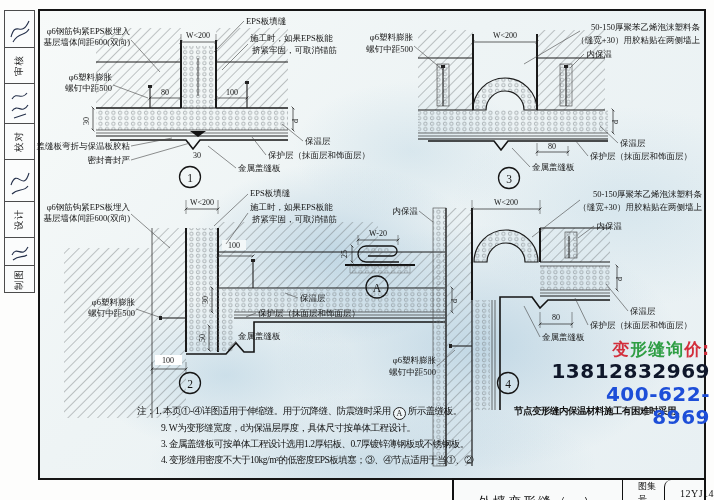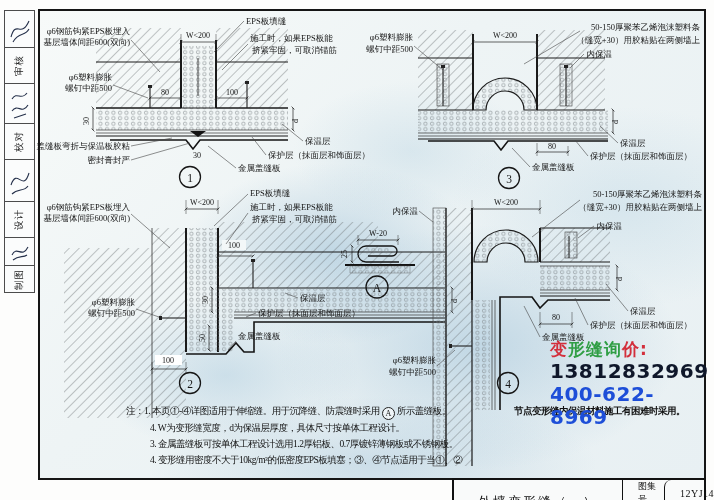--- a/index.html
+++ b/index.html
@@ -34,21 +34,21 @@
     margin:0 2px;background:rgba(255,255,255,.6);}
   .titleblock{position:absolute;left:452px;top:446px;width:254px;height:48px;
     box-sizing:border-box;border:2px solid #111;background:rgba(248,250,250,.9);
     display:grid;grid-template-columns:168px 42px 1fr;grid-template-rows:1fr 1fr;margin-top:32px;}
   .tb-name{grid-row:1 / span 2;display:flex;align-items:center;justify-content:center;
     font-size:13px;letter-spacing:2px;color:#101010;}
   .tb-cell{box-sizing:border-box;border-left:1px solid #111;display:flex;align-items:center;
     justify-content:center;font-size:9px;color:#101010;padding-left:15px;}
   .tb-top{border-bottom:1px solid #111;}
   .tb-val{font-size:10px;letter-spacing:.5px;border-radius:7px;}
-  .ad{position:absolute;left:550px;top:340px;width:160px;text-align:left;
+  .ad{position:absolute;left:550px;top:340px;width:160px;text-align:right;
     font-family:"DejaVu Sans", sans-serif;font-weight:bold;line-height:1.15;}
   .ad-l1{font-size:17px;letter-spacing:1px;}
   .ad-red{color:#d32f3c;} .ad-green{color:#2f9e44;}
   .ad-l2{font-size:20px;color:#0f172a;letter-spacing:.5px;}
   .ad-l3{font-size:20px;color:#1d4ed8;letter-spacing:.5px;}
 </style>
 </head>
 <body>
 
 <div class="sheet">
@@ -320,23 +320,23 @@
       <text class="lbl" x="630" y="314">保温层</text>
       <path d="M588,325 L575,298" stroke="#444" stroke-width="0.6" fill="none"></path>
       <text class="lbl" x="590" y="328">保护层（抹面层和饰面层）</text>
       <path d="M540,337 L524,306" stroke="#444" stroke-width="0.6" fill="none"></path>
       <text class="lbl" x="542" y="340">金属盖缝板</text>
       <circle cx="508" cy="383" r="10.5" fill="none" stroke="#161616" stroke-width="1.3"></circle>
       <text class="cnum" x="508" y="387.5" text-anchor="middle">4</text>
     </g>
   </svg>
 
-  <div class="notes" style="left:126px;top:403px;">
+  <div class="notes" style="left:137px;top:403px;">
     <div><span>注：1. 本页①-④详图适用于伸缩缝。用于沉降缝、防震缝时采用</span><span class="circleA">A</span><span>所示盖缝板。</span></div>
-    <div class="ind">4. W为变形缝宽度，d为保温层厚度，具体尺寸按单体工程设计。</div>
+    <div class="ind">9. W为变形缝宽度，d为保温层厚度，具体尺寸按单体工程设计。</div>
     <div class="ind">3. 金属盖缝板可按单体工程设计选用1.2厚铝板、0.7厚镀锌薄钢板或不锈钢板。</div>
     <div class="ind">4. 变形缝用密度不大于10kg/m³的低密度EPS板填塞；③、④节点适用于当①、②</div>
   </div>
   <div class="notes" style="left:514px;top:403px;font-weight:bold;">
     <div>节点变形缝内保温材料施工有困难时采用。</div>
   </div>
 
   <div class="titleblock">
     <div class="tb-name">外墙变形缝（一）</div>
     <div class="tb-cell tb-top">图集号</div>

